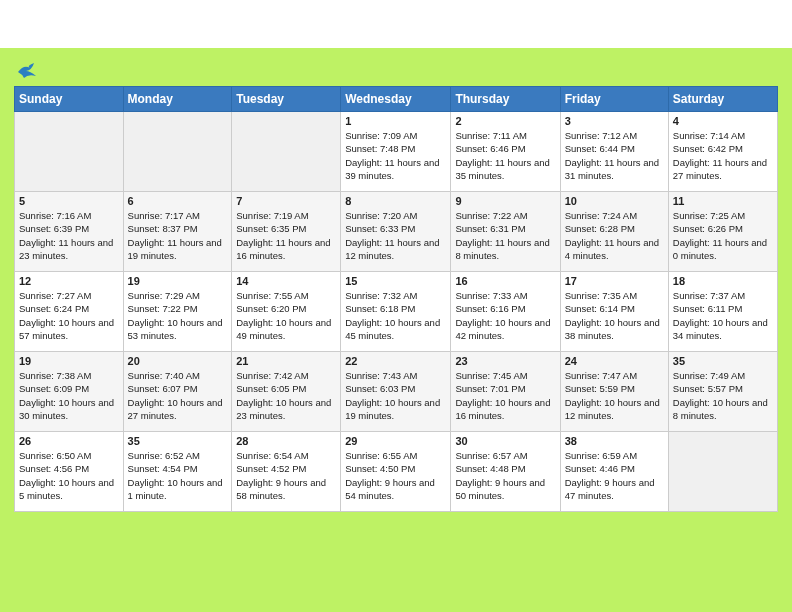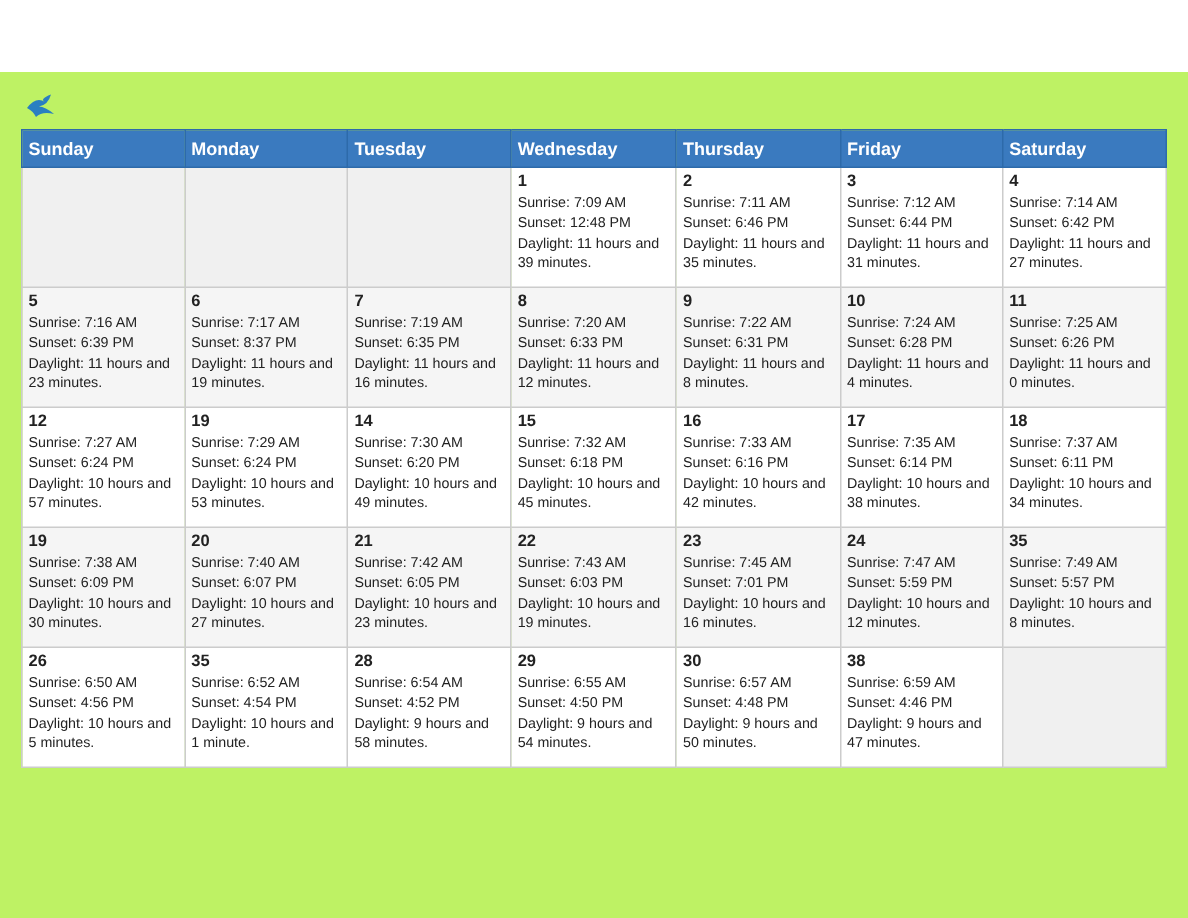--- a/index.html
+++ b/index.html
@@ -139,21 +139,21 @@
         </tr>
     </thead>
     <tbody id="calendar-body">
     <tr class="week-row">
           <td class="empty"></td>
           <td class="empty"></td>
           <td class="empty"></td>
           <td>
             <span class="day-number">1</span>
             <div class="day-info">Sunrise: 7:09 AM
-Sunset: 12:48 PM
+Sunset: 7:48 PM
 Daylight: 11 hours
 and 39 minutes.</div>
           </td>
           <td>
             <span class="day-number">2</span>
             <div class="day-info">Sunrise: 7:11 AM
 Sunset: 6:46 PM
 Daylight: 11 hours
 and 35 minutes.</div>
           </td>
@@ -227,27 +227,27 @@
           <td>
             <span class="day-number">12</span>
             <div class="day-info">Sunrise: 7:27 AM
 Sunset: 6:24 PM
 Daylight: 10 hours
 and 57 minutes.</div>
           </td>
           <td>
             <span class="day-number">19</span>
             <div class="day-info">Sunrise: 7:29 AM
-Sunset: 6:24 PM
+Sunset: 7:22 PM
 Daylight: 10 hours
 and 53 minutes.</div>
           </td>
           <td>
             <span class="day-number">14</span>
-            <div class="day-info">Sunrise: 7:30 AM
+            <div class="day-info">Sunrise: 7:55 AM
 Sunset: 6:20 PM
 Daylight: 10 hours
 and 49 minutes.</div>
           </td>
           <td>
             <span class="day-number">15</span>
             <div class="day-info">Sunrise: 7:32 AM
 Sunset: 6:18 PM
 Daylight: 10 hours
 and 45 minutes.</div>

